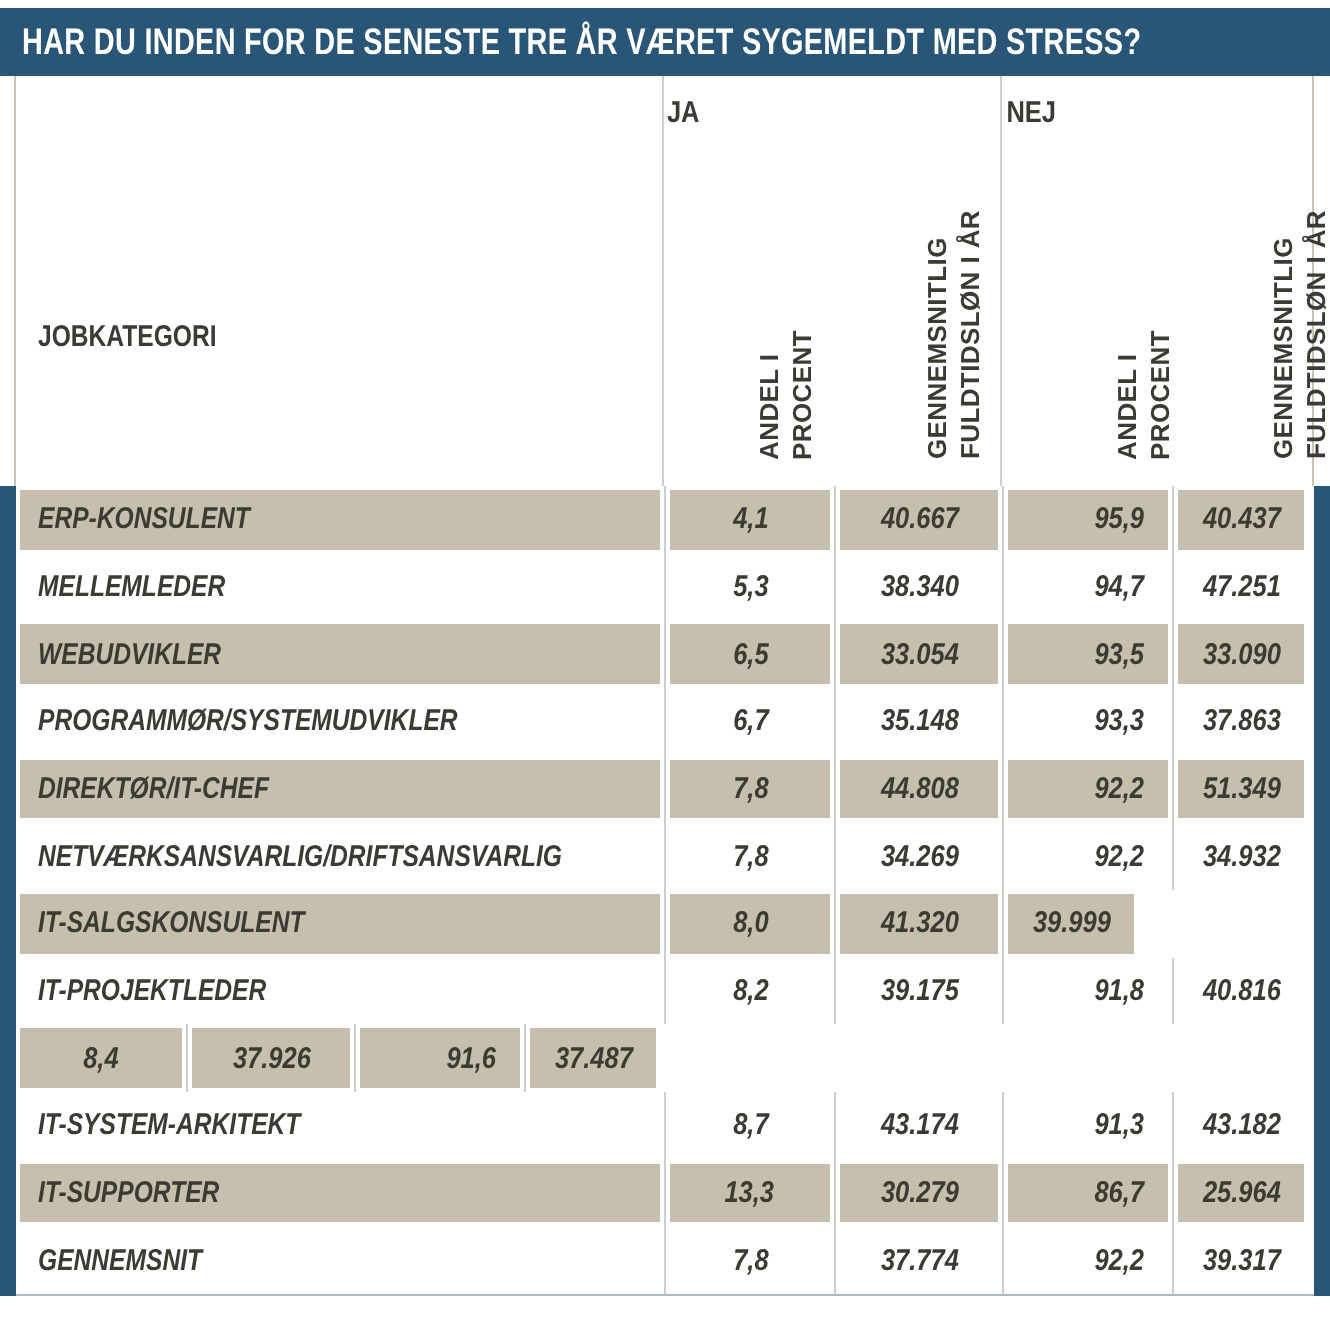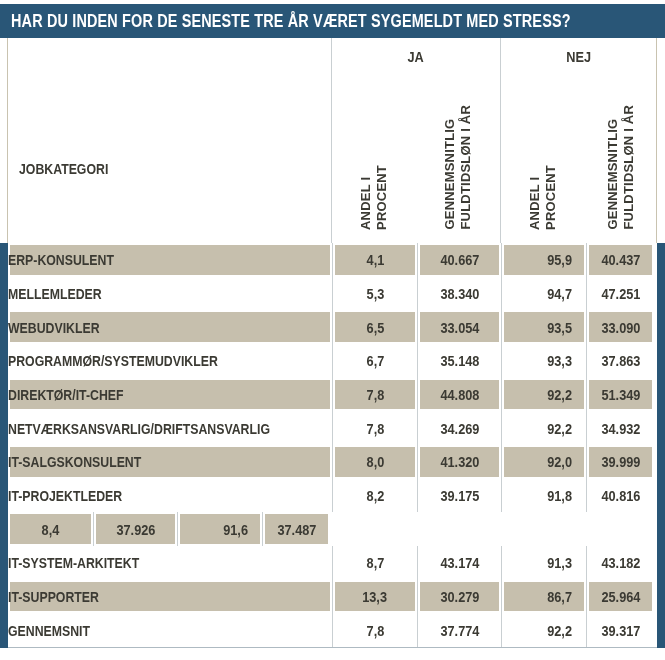--- a/index.html
+++ b/index.html
@@ -37,21 +37,21 @@
     margin-left:7px;width:650px;height:205px;
     border-left:1px solid var(--edge);
     border-right:1px solid var(--edge);
     display:flex;position:relative;background:#fff;
   }
   .th-job{width:324px;position:relative;text-align:right;}
   .th-job .label{
     position:absolute;top:122px;left:11px;
     font-weight:bold;font-size:15px;
   }
-  .th-group{display:flex;flex-direction:column;border-left:1px solid var(--grid);}
+  .th-group{display:flex;flex-direction:row;border-left:1px solid var(--grid);}
   .th-group.ja{width:169px;}
   .th-group.nej{width:156px;}
   .group-label{
     text-align:center;padding-top:10px;height:32px;
     font-weight:bold;font-size:15px;
   }
   .subcols{flex:1;display:flex;}
   .subcol{display:flex;align-items:flex-end;justify-content:center;padding-bottom:13px;}
   .ja  .subcol{width:84px;}
   .nej .subcol:first-child{width:85px;}
@@ -67,22 +67,22 @@
   .tbody{display:flex;width:665px;}
   .strip{width:8px;background:var(--blue);}
   .rows{width:649px;border-bottom:1px solid #aebac2;}
   .row{display:flex;height:33.67px;}
   .cell{
     display:flex;align-items:center;
     border-left:1px solid var(--grid);
     font-weight:bold;font-size:15px;
   }
   .cell:first-child{border-left:none;}
-  .cell.job{width:324px;}
-  .cell.num{justify-content:center;}
+  .cell.job{width:324px;padding-left:11px;font-style:italic;}
+  .cell.num{justify-content:center;font-style:italic;}
   .cell.n0{width:85px;}
   .cell.n1{width:84px;}
   .cell.n2{width:85px;padding-left:32px;}
   .cell.n3{width:68px;}
   .row.shaded .cell{
     background:var(--beige);
     box-shadow:inset 2px 0 0 #fff,inset -2px 0 0 #fff,inset 0 2px 0 #fff,inset 0 -2px 0 #fff;
   }
   .footer-space{height:12px;background:#fff;}
 </style>
@@ -239,23 +239,20 @@
   <div class="row shaded">
     <div class="cell job">
           <span class="cond">IT-SALGSKONSULENT</span>
         </div>
     <div class="cell num n0">
           <span class="cond-c">8,0</span>
         </div>
     <div class="cell num n1">
           <span class="cond-c">41.320</span>
         </div>
-    <div class="cell num n2">
-          <span class="cond-c">92,0</span>
-        </div>
     <div class="cell num n3">
           <span class="cond-c">39.999</span>
         </div>
   </div>
 
   <div class="row plain">
     <div class="cell job">
           <span class="cond">IT-PROJEKTLEDER</span>
         </div>
     <div class="cell num n0">

